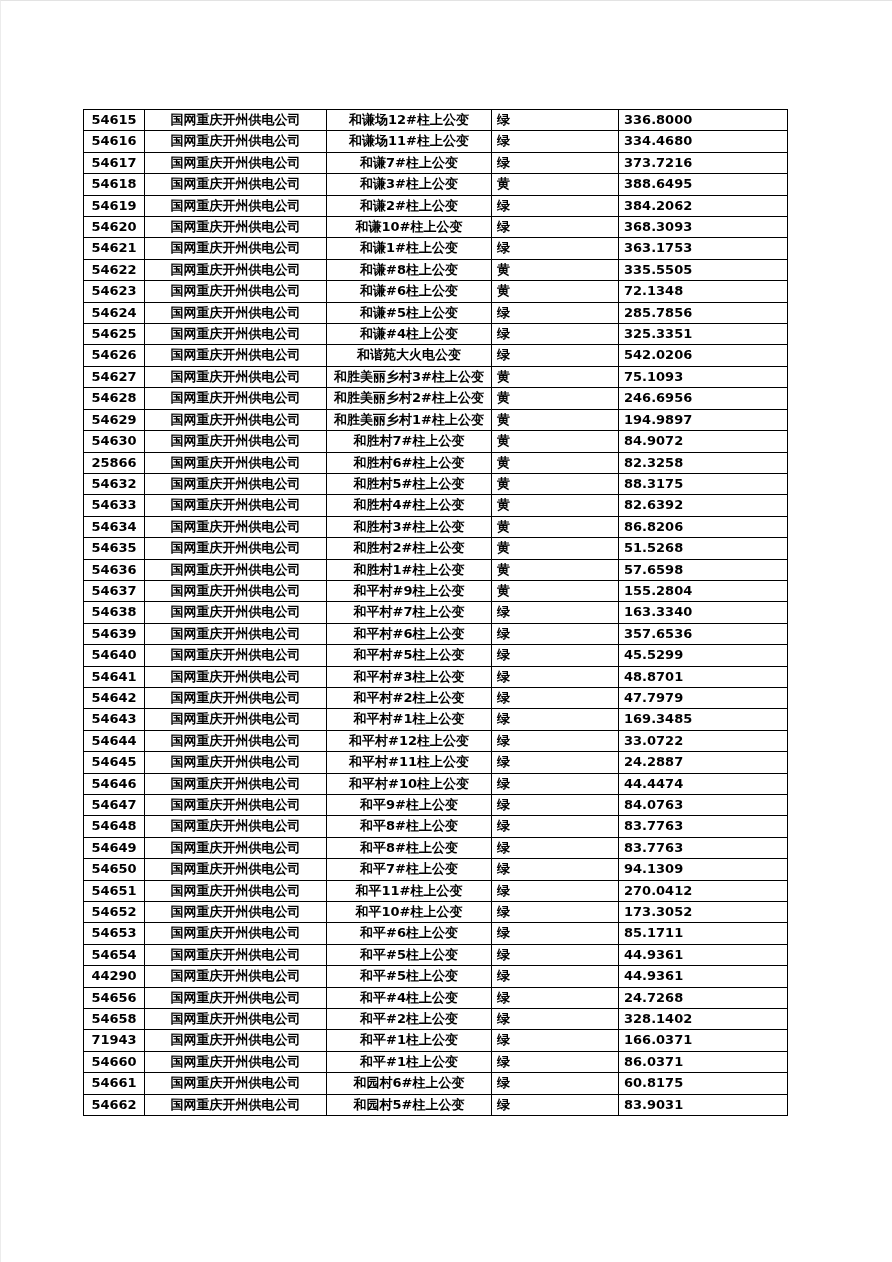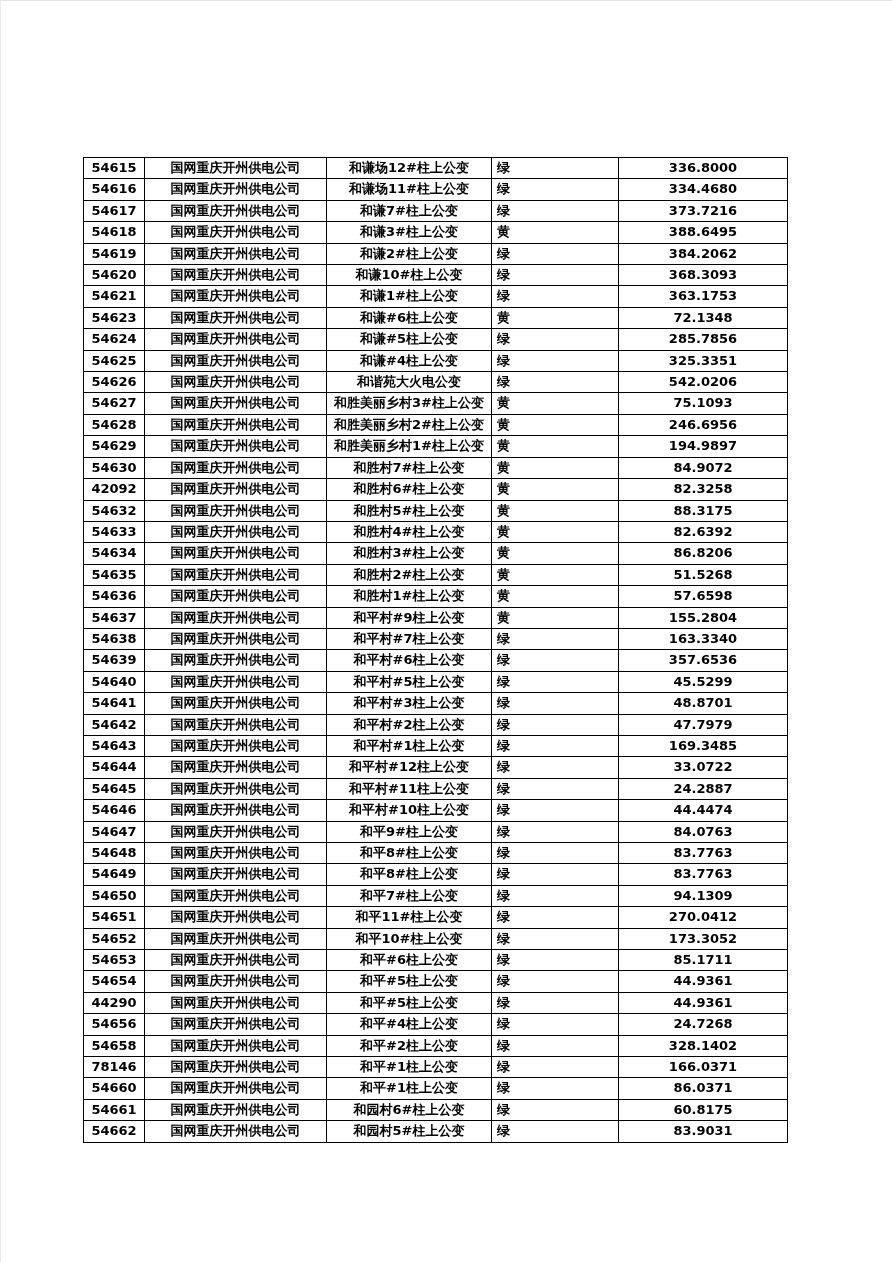--- a/index.html
+++ b/index.html
@@ -16,21 +16,20 @@
     overflow: hidden;
     border-top: 1px solid #e3e3e3;
     border-left: 1px solid #ececec;
   }
   table.data-table {
     position: absolute;
     left: 82px;
     top: 108px;
     border-collapse: collapse;
     table-layout: fixed;
-    margin-top: 48px;
   }
   table.data-table td {
     border: 1px solid #000000;
     font-size: 13px;
     font-weight: 700;
     color: #000000;
     height: 20.4px;
     line-height: 20.4px;
     padding: 0 5px;
     white-space: nowrap;
@@ -39,21 +38,21 @@
   }
   col.c-id      { width: 61px;  }
   col.c-company { width: 182px; }
   col.c-name    { width: 165px; }
   col.c-status  { width: 127px; }
   col.c-value   { width: 169px; }
   td.col-id      { text-align: center; }
   td.col-company { text-align: center; }
   td.col-name    { text-align: center; }
   td.col-status  { text-align: left; }
-  td.col-value   { text-align: center; }
+  td.col-value   { text-align: left; }
 </style>
 </head>
 <body>
 
 <div class="page">
   <table class="data-table">
     <colgroup>
       <col class="c-id">
       <col class="c-company">
       <col class="c-name">
@@ -104,20 +103,27 @@
           <td class="col-value">368.3093</td>
         </tr>
         <tr>
           <td class="col-id">54621</td>
           <td class="col-company">国网重庆开州供电公司</td>
           <td class="col-name">和谦1#柱上公变</td>
           <td class="col-status">绿</td>
           <td class="col-value">363.1753</td>
         </tr>
         <tr>
+          <td class="col-id">54622</td>
+          <td class="col-company">国网重庆开州供电公司</td>
+          <td class="col-name">和谦#8柱上公变</td>
+          <td class="col-status">黄</td>
+          <td class="col-value">335.5505</td>
+        </tr>
+        <tr>
           <td class="col-id">54623</td>
           <td class="col-company">国网重庆开州供电公司</td>
           <td class="col-name">和谦#6柱上公变</td>
           <td class="col-status">黄</td>
           <td class="col-value">72.1348</td>
         </tr>
         <tr>
           <td class="col-id">54624</td>
           <td class="col-company">国网重庆开州供电公司</td>
           <td class="col-name">和谦#5柱上公变</td>
@@ -160,21 +166,21 @@
           <td class="col-value">194.9897</td>
         </tr>
         <tr>
           <td class="col-id">54630</td>
           <td class="col-company">国网重庆开州供电公司</td>
           <td class="col-name">和胜村7#柱上公变</td>
           <td class="col-status">黄</td>
           <td class="col-value">84.9072</td>
         </tr>
         <tr>
-          <td class="col-id">42092</td>
+          <td class="col-id">25866</td>
           <td class="col-company">国网重庆开州供电公司</td>
           <td class="col-name">和胜村6#柱上公变</td>
           <td class="col-status">黄</td>
           <td class="col-value">82.3258</td>
         </tr>
         <tr>
           <td class="col-id">54632</td>
           <td class="col-company">国网重庆开州供电公司</td>
           <td class="col-name">和胜村5#柱上公变</td>
           <td class="col-status">黄</td>
@@ -349,21 +355,21 @@
           <td class="col-value">24.7268</td>
         </tr>
         <tr>
           <td class="col-id">54658</td>
           <td class="col-company">国网重庆开州供电公司</td>
           <td class="col-name">和平#2柱上公变</td>
           <td class="col-status">绿</td>
           <td class="col-value">328.1402</td>
         </tr>
         <tr>
-          <td class="col-id">78146</td>
+          <td class="col-id">71943</td>
           <td class="col-company">国网重庆开州供电公司</td>
           <td class="col-name">和平#1柱上公变</td>
           <td class="col-status">绿</td>
           <td class="col-value">166.0371</td>
         </tr>
         <tr>
           <td class="col-id">54660</td>
           <td class="col-company">国网重庆开州供电公司</td>
           <td class="col-name">和平#1柱上公变</td>
           <td class="col-status">绿</td>

